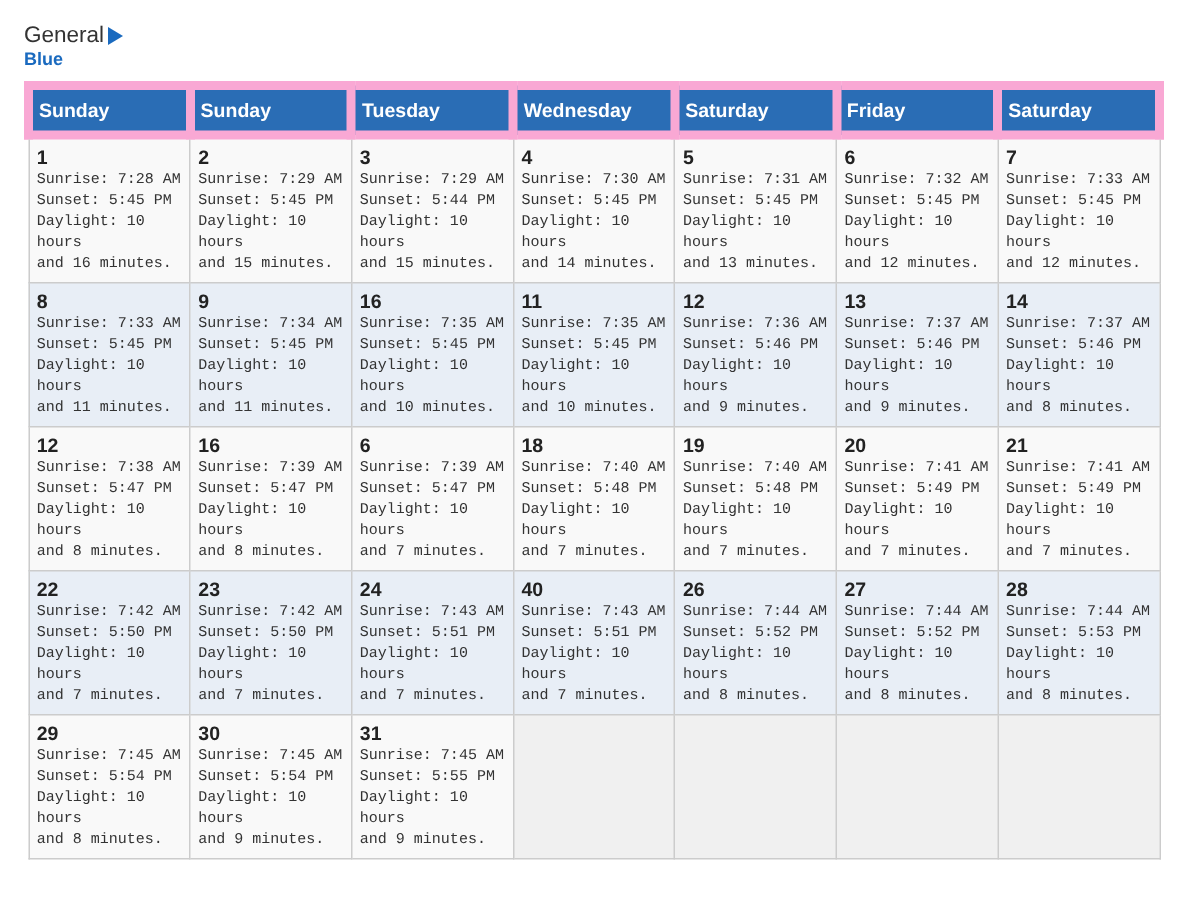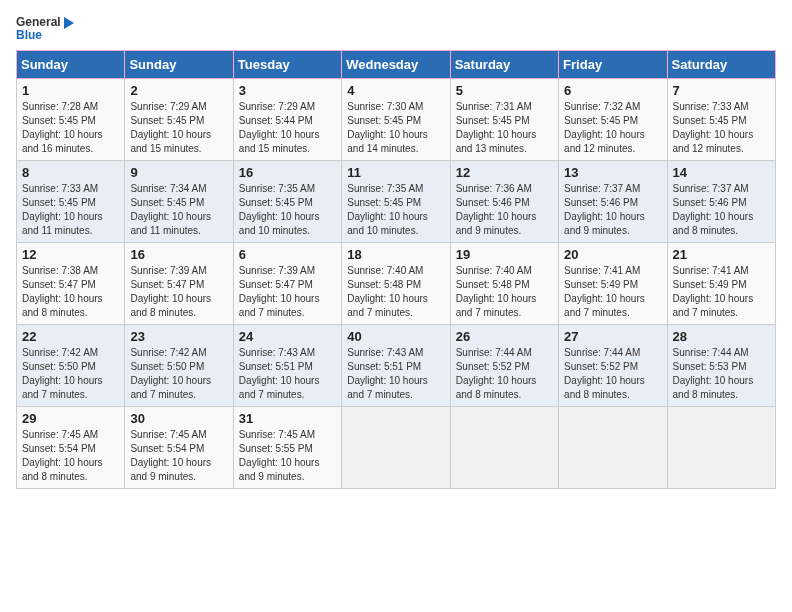--- a/index.html
+++ b/index.html
@@ -38,21 +38,21 @@
       border-collapse: collapse;
       font-size: 10.5px;
     }
     thead tr th {
       background-color: #2a6db5;
       color: #fff;
       padding: 6px 4px;
       text-align: left;
       font-size: 13px;
       font-weight: bold;
-      border: 1px solid #f9a8d4;
+      border: 6px solid #f9a8d4;
     }
     tbody tr td {
       border: 1px solid #ccc;
       vertical-align: top;
       padding: 4px 5px;
       width: 14.28%;
       min-height: 80px;
     }
     tbody tr:nth-child(odd) td {
       background-color: #f9f9f9;
@@ -64,32 +64,33 @@
       font-size: 13px;
       font-weight: bold;
       color: #222;
       display: block;
       margin-bottom: 2px;
     }
     .day-info {
       font-size: 10px;
       color: #333;
       line-height: 1.4;
+      font-family: Liberation Mono, monospace;
     }
     td.empty {
       background-color: #f0f0f0 !important;
     }
   </style>
 </head>
 <body>
 
 <div class="header">
   <div class="logo">
   <div style="display:flex;flex-direction:column;line-height:1.1;">
-    <div style="font-size:12px;font-weight:bold;color:#333;">General<span style="display:inline-block;width:0;height:0;border-top:6px solid transparent;border-bottom:6px solid transparent;border-left:10px solid #1a6abf;margin-left:3px;vertical-align:middle;"></span></div>
+    <div style="font-size:15px;font-weight:normal;color:#333;">General<span style="display:inline-block;width:0;height:0;border-top:6px solid transparent;border-bottom:6px solid transparent;border-left:10px solid #1a6abf;margin-left:3px;vertical-align:middle;"></span></div>
     <div style="font-size:12px;font-weight:bold;color:#1a6abf;">Blue</div>
   </div>
 </div>
   <div class="title-block">
     <div class="month-title"></div>
     <div class="location-title"></div>
   </div>
 </div>
 
 <table>

